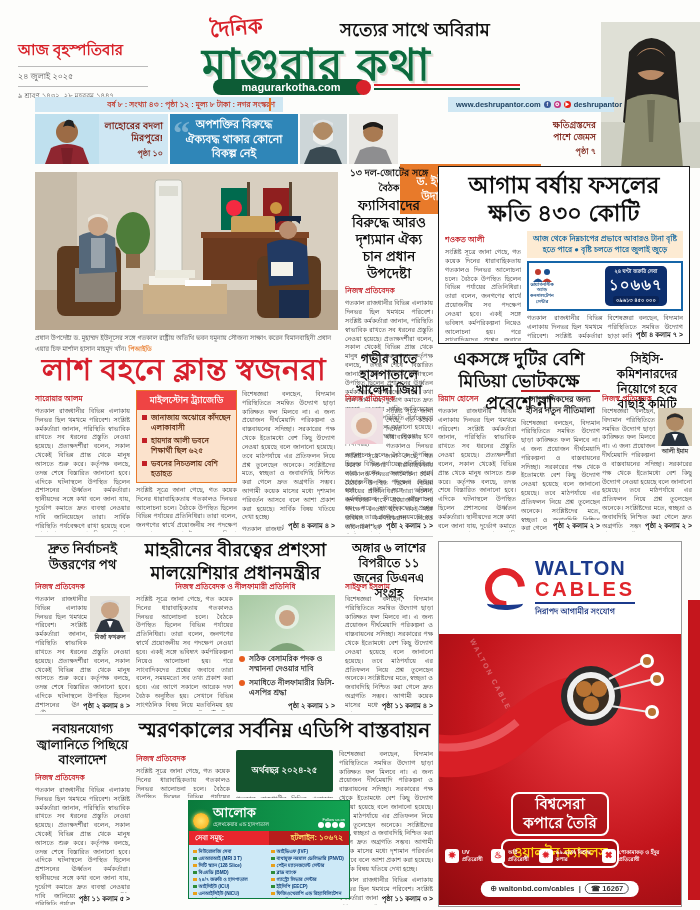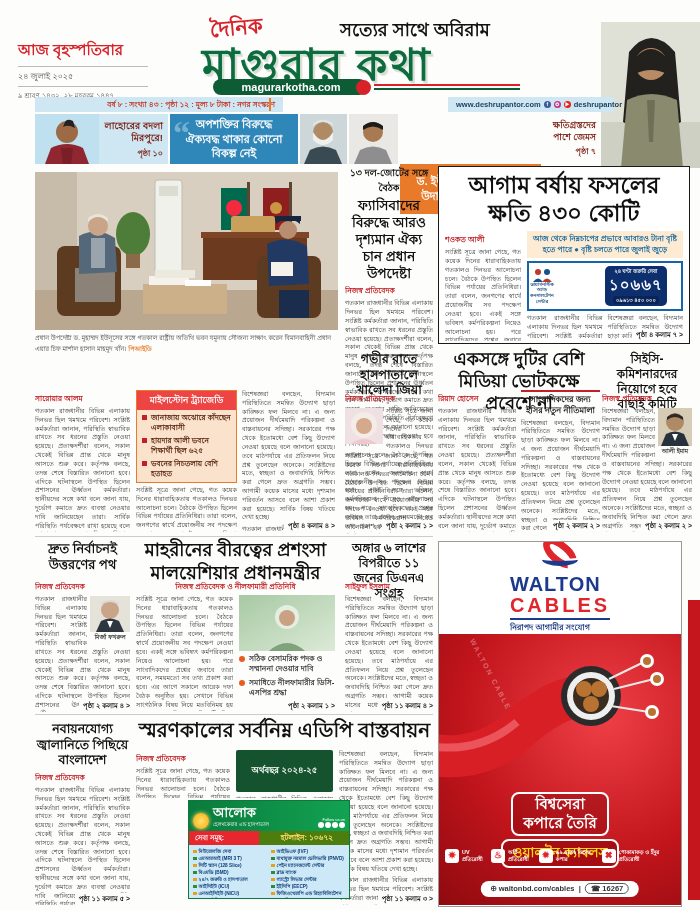--- a/index.html
+++ b/index.html
@@ -61,29 +61,29 @@
   
   .alok{border:1px solid #0a7a3c;display:flex;flex-direction:column;overflow:hidden;}
   .alokhead{background:linear-gradient(90deg,#0a7a3c,#12a352);display:flex;align-items:flex-end;padding:2px 4px;color:#fff;}
   .sun{width:16px;height:16px;border-radius:50%;background:radial-gradient(circle,#ffe36b,#f7a60a);box-shadow:0 0 4px #ffe36b;margin-right:4px;}
   .alokname{font-weight:800;font-size:13px;line-height:1;}
   .aloksub{font-size:5px;}
   .alokfollow{margin-left:auto;text-align:right;font-size:4px;}
   .fdots span{display:inline-block;width:6px;height:6px;border-radius:50%;background:#fff;margin-left:1px;}
   .alokribbon{display:flex;font-weight:800;}
   .rleft{background:#e8262d;color:#fff;font-size:6.8px;padding:1px 6px;flex:1;}
-  .rright{background:#4d7c0f;color:#ffe36b;font-size:7.4px;padding:1px 16px;text-align:right;flex:1;}
+  .rright{background:#b91c1c;color:#ffe36b;font-size:7.4px;padding:1px 6px;text-align:right;flex:1;}
   .alokbody{background:#cde9f7;flex:1;display:flex;gap:4px;padding:3px 4px;}
   .alokcol{flex:1;}
   .svc{display:flex;gap:2px;font-size:4.7px;font-weight:700;color:#0a3a75;line-height:1.5;}
   .svc i{width:3.5px;height:3.5px;background:#e8a11b;flex:0 0 auto;margin-top:1.5px;}
   .svc:nth-child(even) i{background:#2e8b3a;}
   
   .walton{border:1px solid #999;background:#fff;overflow:hidden;}
-  .wtop{height:92px;display:flex;align-items:center;justify-content:center;gap:10px;background:#fff;flex-direction:column;}
+  .wtop{height:92px;display:flex;align-items:center;justify-content:center;gap:10px;background:#fff;}
   .wmark{width:40px;height:40px;position:relative;}
   .wmark .c1{position:absolute;inset:0;border:7px solid #e0252b;border-radius:50%;border-right-color:transparent;transform:rotate(40deg);}
   .wmark .c2{position:absolute;left:2px;right:2px;bottom:-2px;height:8px;border-bottom:5px solid #1b3a8c;border-radius:50%;}
   .wbrand1{color:#1b3a8c;font-weight:800;font-size:20px;line-height:1;letter-spacing:1px;}
   .wbrand2{color:#e0252b;font-weight:800;font-size:20px;line-height:1.1;letter-spacing:3px;}
   .wtag{color:#16317d;font-size:8px;font-weight:700;border-top:2px solid #1b3a8c;margin-top:2px;padding-top:1px;}
   .wbody{position:relative;height:271px;background:radial-gradient(circle at 68% 30%,#ef4047,#c3151c 55%,#8e0a0f);}
   .wbadge{position:absolute;left:50%;transform:translateX(-50%);text-align:center;}
   .wline{display:inline-block;border:2px solid #fff;border-radius:8px;background:rgba(120,5,8,.35);
          color:#fff;font-weight:800;font-size:15px;padding:1px 10px;line-height:1.25;}
@@ -261,20 +261,21 @@
         </div>
         <div style="display:flex;gap:5px;margin-top:3px;">
           <p class="fill" style="flex:1;">গতকাল রাজধানীর বিভিন্ন এলাকায় দিনভর ছিল থমথমে পরিবেশ। সংশ্লিষ্ট কর্মকর্তারা জানান, পরিস্থিতি স্বাভাবিক রাখতে সব ধরনের প্রস্তুতি নেওয়া হয়েছে। প্রত্যক্ষদর্শীরা বলেন, সকাল থেকেই বিভিন্ন প্রান্ত থেকে মানুষ আসতে শুরু করে। কর্তৃপক্ষ বলছে, তদন্ত শেষে বিস্তারিত জানানো হবে। এদিকে ঘটনাস্থলে উপস্থিত ছিলেন প্রশাসনের ঊর্ধ্বতন কর্মকর্তারা। স্থানীয়দের সঙ্গে কথা বলে জানা যায়, দুর্ভোগ কমাতে দ্রুত ব্যবস্থা নেওয়ার দাবি জানিয়েছেন তারা। সার্বিক পরিস্থিতি পর্যবেক্ষণে রাখা হয়েছে বলে জানানো হয়েছে। এ বিষয়ে সিদ্ধান্ত নেওয়া হবে শিগগিরই।</p>
           <p class="fill" style="flex:1;">বিশেষজ্ঞরা বলছেন, বিদ্যমান পরিস্থিতিতে সমন্বিত উদ্যোগ ছাড়া কাঙ্ক্ষিত ফল মিলবে না। এ জন্য প্রয়োজন দীর্ঘমেয়াদি পরিকল্পনা ও বাস্তবায়নের সদিচ্ছা। সরকারের পক্ষ থেকে ইতোমধ্যে বেশ কিছু উদ্যোগ নেওয়া হয়েছে বলে জানানো হয়েছে। তবে মাঠপর্যায়ে এর প্রতিফলন নিয়ে প্রশ্ন তুলেছেন অনেকে। সংশ্লিষ্টদের মতে, স্বচ্ছতা ও জবাবদিহি নিশ্চিত করা গেলে দ্রুত অগ্রগতি সম্ভব। আগামী কয়েক মাসের মধ্যে দৃশ্যমান পরিবর্তন আসবে বলে আশা প্রকাশ করা হয়েছে। সার্বিক বিষয় খতিয়ে দেখা হচ্ছে।</p>
         </div>
         <div class="jump" style="background:#fff;">পৃষ্ঠা ৪ কলাম ৭ &gt;</div>
       </div>
     </div>
   </div>
 
+  <div class="abs bigred" style="left:30px;top:346px;width:308px;">লাশ বহনে ক্লান্ত স্বজনরা</div>
   <div class="abs hl" style="left:345px;top:352px;width:88px;font-size:12.5px;">গভীর রাতে হাসপাতালে খালেদা জিয়া</div>
   <div class="abs hl" style="left:438px;top:349px;width:162px;font-size:17.5px;">একসঙ্গে দুটির বেশি মিডিয়া ভোটকক্ষে প্রবেশে না</div>
   <div class="abs hl" style="left:602px;top:352px;width:90px;font-size:12px;">সিইসি-কমিশনারদের নিয়োগে হবে বাছাই কমিটি</div>
 
   <div class="col" style="left:35px;top:390px;width:95px;height:142px;">
     <div class="byline">সারোয়ার আলম</div>
     <p class="fill">গতকাল রাজধানীর বিভিন্ন এলাকায় দিনভর ছিল থমথমে পরিবেশ। সংশ্লিষ্ট কর্মকর্তারা জানান, পরিস্থিতি স্বাভাবিক রাখতে সব ধরনের প্রস্তুতি নেওয়া হয়েছে। প্রত্যক্ষদর্শীরা বলেন, সকাল থেকেই বিভিন্ন প্রান্ত থেকে মানুষ আসতে শুরু করে। কর্তৃপক্ষ বলছে, তদন্ত শেষে বিস্তারিত জানানো হবে। এদিকে ঘটনাস্থলে উপস্থিত ছিলেন প্রশাসনের ঊর্ধ্বতন কর্মকর্তারা। স্থানীয়দের সঙ্গে কথা বলে জানা যায়, দুর্ভোগ কমাতে দ্রুত ব্যবস্থা নেওয়ার দাবি জানিয়েছেন তারা। সার্বিক পরিস্থিতি পর্যবেক্ষণে রাখা হয়েছে বলে জানানো হয়েছে। এ বিষয়ে সিদ্ধান্ত নেওয়া হবে শিগগিরই।</p>
 
   </div>
   <div class="col" style="left:136px;top:390px;width:101px;height:142px;">

